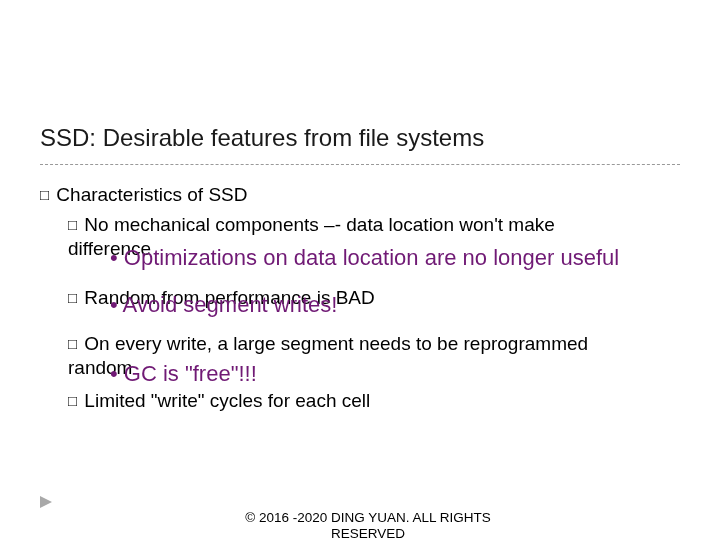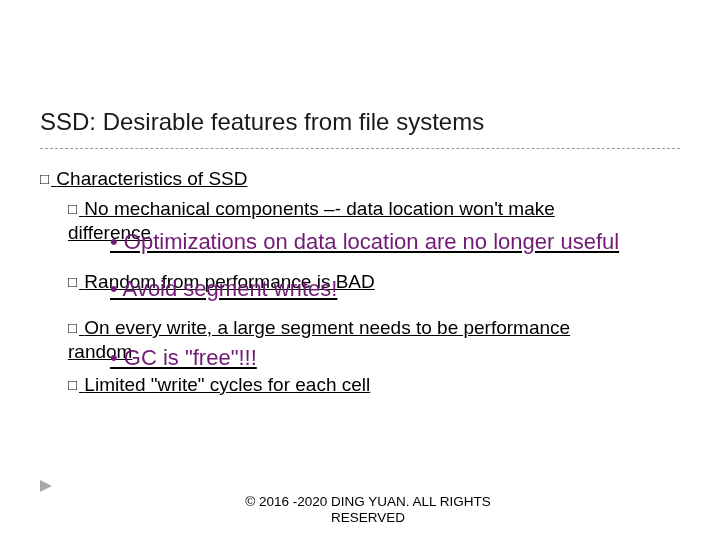--- a/index.html
+++ b/index.html
@@ -1,21 +1,21 @@
 <!DOCTYPE html>
 <html><head>
 <meta charset="utf-8">
 <style>
   * { margin: 0; padding: 0; box-sizing: border-box; }
   html, body { width: 720px; height: 540px; background: #fff; font-family: Arial, Helvetica, sans-serif; color: #000; }
   .slide { width: 720px; height: 540px; position: relative; padding: 0; }
-  .title-wrap { padding: 108px 40px 6px 40px; }
+  .title-wrap { padding: 108px 40px 6px 40px; margin-top: 16px; }
   .title { font-size: 24px; font-weight: 400; color: #1a1a1a; letter-spacing: 0; }
   .title-rule { margin: 6px 40px 0 40px; border: 0; border-top: 1px dashed #999; }
-  .content { padding: 12px 36px 0 40px; font-size: 19px; line-height: 1.25; text-decoration: underline; }
+  .content { padding: 12px 36px 0 40px; font-size: 19px; line-height: 1.25; }
   .l1 { margin: 6px 0 0 0; }
   .l2 { margin: 6px 0 2px 28px; }
   .l2.gap { margin-top: 14px; }
   .sq { font-size: 15px; margin-right: 2px; display: inline-block; transform: translateY(-1px); }
   .note { color: #701a75; font-size: 22px; margin: -20px 0 0 70px; position: relative; }
   .note.over1 { margin-top: -18px; }
   .note.over2 { margin-top: -21px; }
   .note.over3 { margin-top: -22px; }
   .note4 { color: #0028c8; font-size: 17px; margin: 8px 0 0 90px; }
   .footer { position: absolute; left: 16px; right: 0; bottom: 14px; text-align: center; font-size: 13.5px; color: #000; padding: 0 40px; }
@@ -48,21 +48,21 @@
     <div class="note over1">• Optimizations on data location are no longer useful</div>
 
     <div class="l2 gap">
       <span class="sq">□</span>
       <span>Random from performance is BAD</span>
     </div>
     <div class="note over2">• Avoid segment writes!</div>
 
     <div class="l2 gap">
       <span class="sq">□</span>
-      <span>On every write, a large segment needs to be performance</span><br>
+      <span>On every write, a large segment needs to be reprogrammed</span><br>
       <span>random</span>
     </div>
     <div class="note over3">• GC is "free"!!!</div>
 
     <div class="l2" style="margin-top:2px">
       <span class="sq">□</span>
       <span>Limited "write" cycles for each cell</span>
     </div>
 
   </div>

